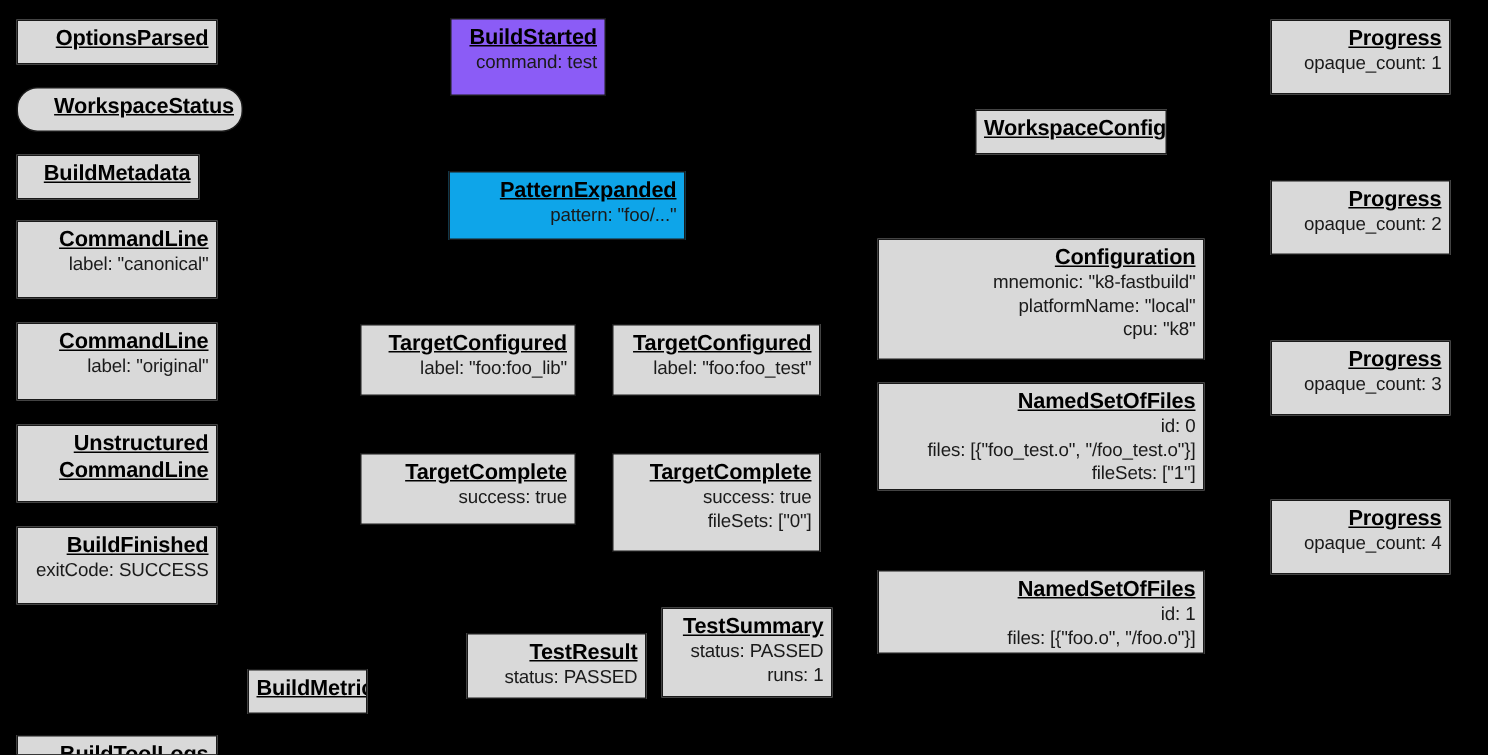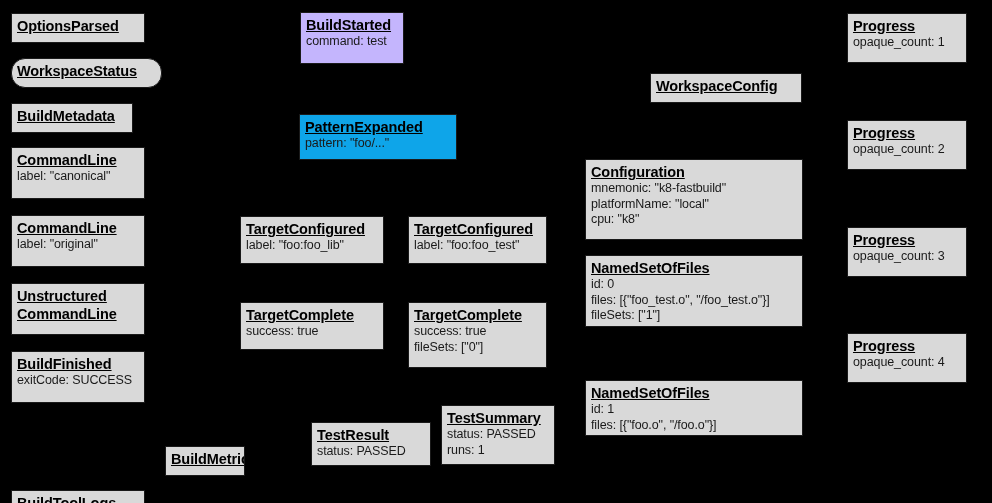--- a/index.html
+++ b/index.html
@@ -17,20 +17,21 @@
     -webkit-font-smoothing: antialiased;
   }
   .node {
     position: absolute;
     box-sizing: border-box;
     background: #d9d9d9;
     border: 1px solid #1a1a1a;
     padding: 3px 5px 4px 5px;
     color: #000000;
     overflow: hidden;
+    text-align: right;
   }
   .node-title {
     font-size: 14.5px;
     font-weight: bold;
     text-decoration: underline;
     line-height: 18px;
     letter-spacing: -0.1px;
     white-space: pre-line;
     color: #000000;
   }
@@ -71,21 +72,21 @@
     <div class="node" style="left: 11px; top: 351px; width: 134px; height: 52px; background: rgb(217, 217, 217); border-color: rgb(26, 26, 26);">
       <div class="node-title">BuildFinished</div>
       <div class="node-fields">exitCode: SUCCESS</div>
     </div>
     <div class="node title-only" style="left: 11px; top: 446px; width: 134px; height: 30px; background: rgb(217, 217, 217); border-color: rgb(26, 26, 26); margin-top: 44px;">
       <div class="node-title">BuildToolLogs</div>
     </div>
     <div class="node title-only" style="left: 165px; top: 446px; width: 80px; height: 30px; background: rgb(217, 217, 217); border-color: rgb(26, 26, 26);">
       <div class="node-title">BuildMetrics</div>
     </div>
-    <div class="node" style="left: 300px; top: 12px; width: 104px; height: 52px; background: #c4b5fd; border-color: rgb(26, 26, 26);">
+    <div class="node" style="left: 300px; top: 12px; width: 104px; height: 52px; background: #8b5cf6; border-color: rgb(26, 26, 26);">
       <div class="node-title">BuildStarted</div>
       <div class="node-fields">command: test</div>
     </div>
     <div class="node" style="left: 299px; top: 114px; width: 158px; height: 46px; background: #0ea5e9; border-color: rgb(26, 26, 26);">
       <div class="node-title">PatternExpanded</div>
       <div class="node-fields">pattern: "foo/..."</div>
     </div>
     <div class="node" style="left: 240px; top: 216px; width: 144px; height: 48px; background: rgb(217, 217, 217); border-color: rgb(26, 26, 26);">
       <div class="node-title">TargetConfigured</div>
       <div class="node-fields">label: "foo:foo_lib"</div>
@@ -105,21 +106,21 @@
     </div>
     <div class="node" style="left: 311px; top: 422px; width: 120px; height: 44px; background: rgb(217, 217, 217); border-color: rgb(26, 26, 26);">
       <div class="node-title">TestResult</div>
       <div class="node-fields">status: PASSED</div>
     </div>
     <div class="node" style="left: 441px; top: 405px; width: 114px; height: 60px; background: rgb(217, 217, 217); border-color: rgb(26, 26, 26);">
       <div class="node-title">TestSummary</div>
       <div class="node-fields">status: PASSED
 runs: 1</div>
     </div>
-    <div class="node title-only" style="left: 650px; top: 73px; width: 152px; height: 30px; background: rgb(217, 217, 217); border-color: rgb(26, 26, 26);">
+    <div class="node title-only" style="left: 650px; top: 73px; width: 128px; height: 30px; background: rgb(217, 217, 217); border-color: rgb(26, 26, 26);">
       <div class="node-title">WorkspaceConfig</div>
     </div>
     <div class="node" style="left: 585px; top: 159px; width: 218px; height: 81px; background: rgb(217, 217, 217); border-color: rgb(26, 26, 26);">
       <div class="node-title">Configuration</div>
       <div class="node-fields">mnemonic: "k8-fastbuild"
 platformName: "local"
 cpu: "k8"</div>
     </div>
     <div class="node" style="left: 585px; top: 255px; width: 218px; height: 72px; background: rgb(217, 217, 217); border-color: rgb(26, 26, 26);">
       <div class="node-title">NamedSetOfFiles</div>

